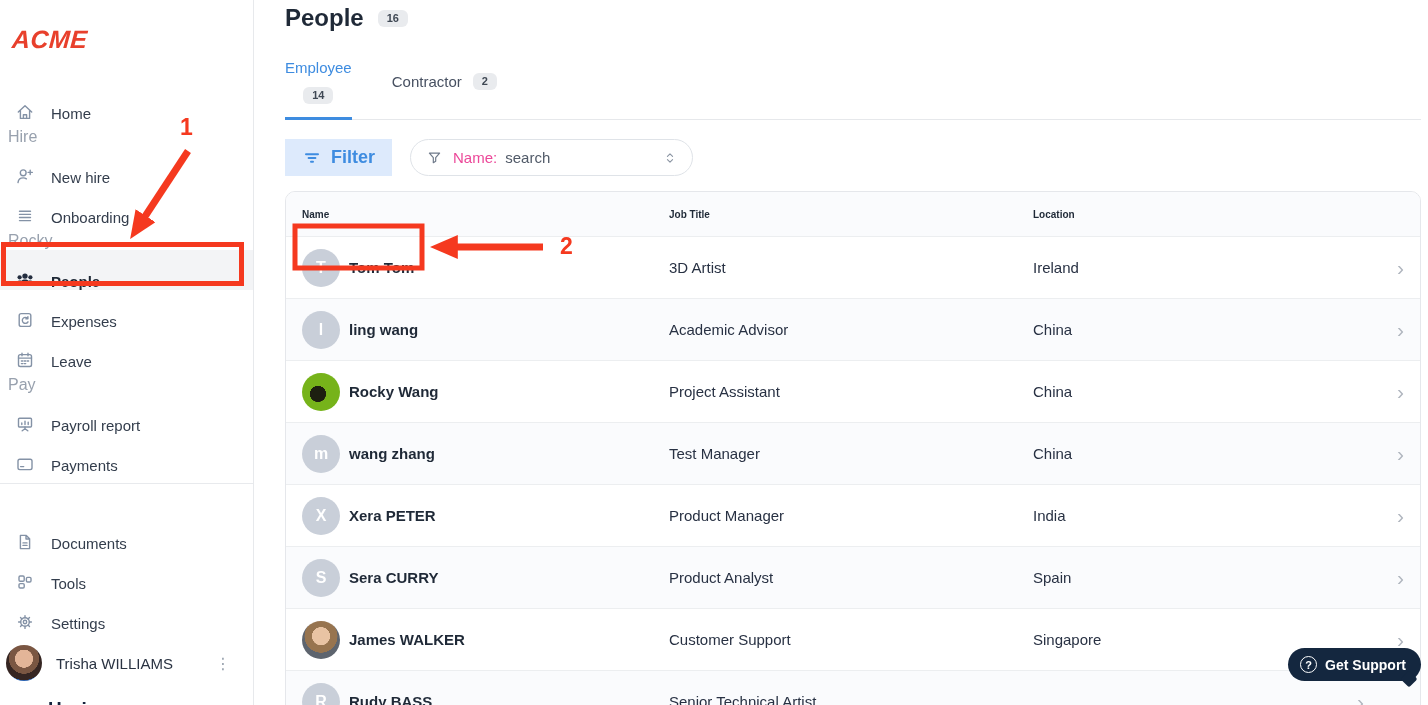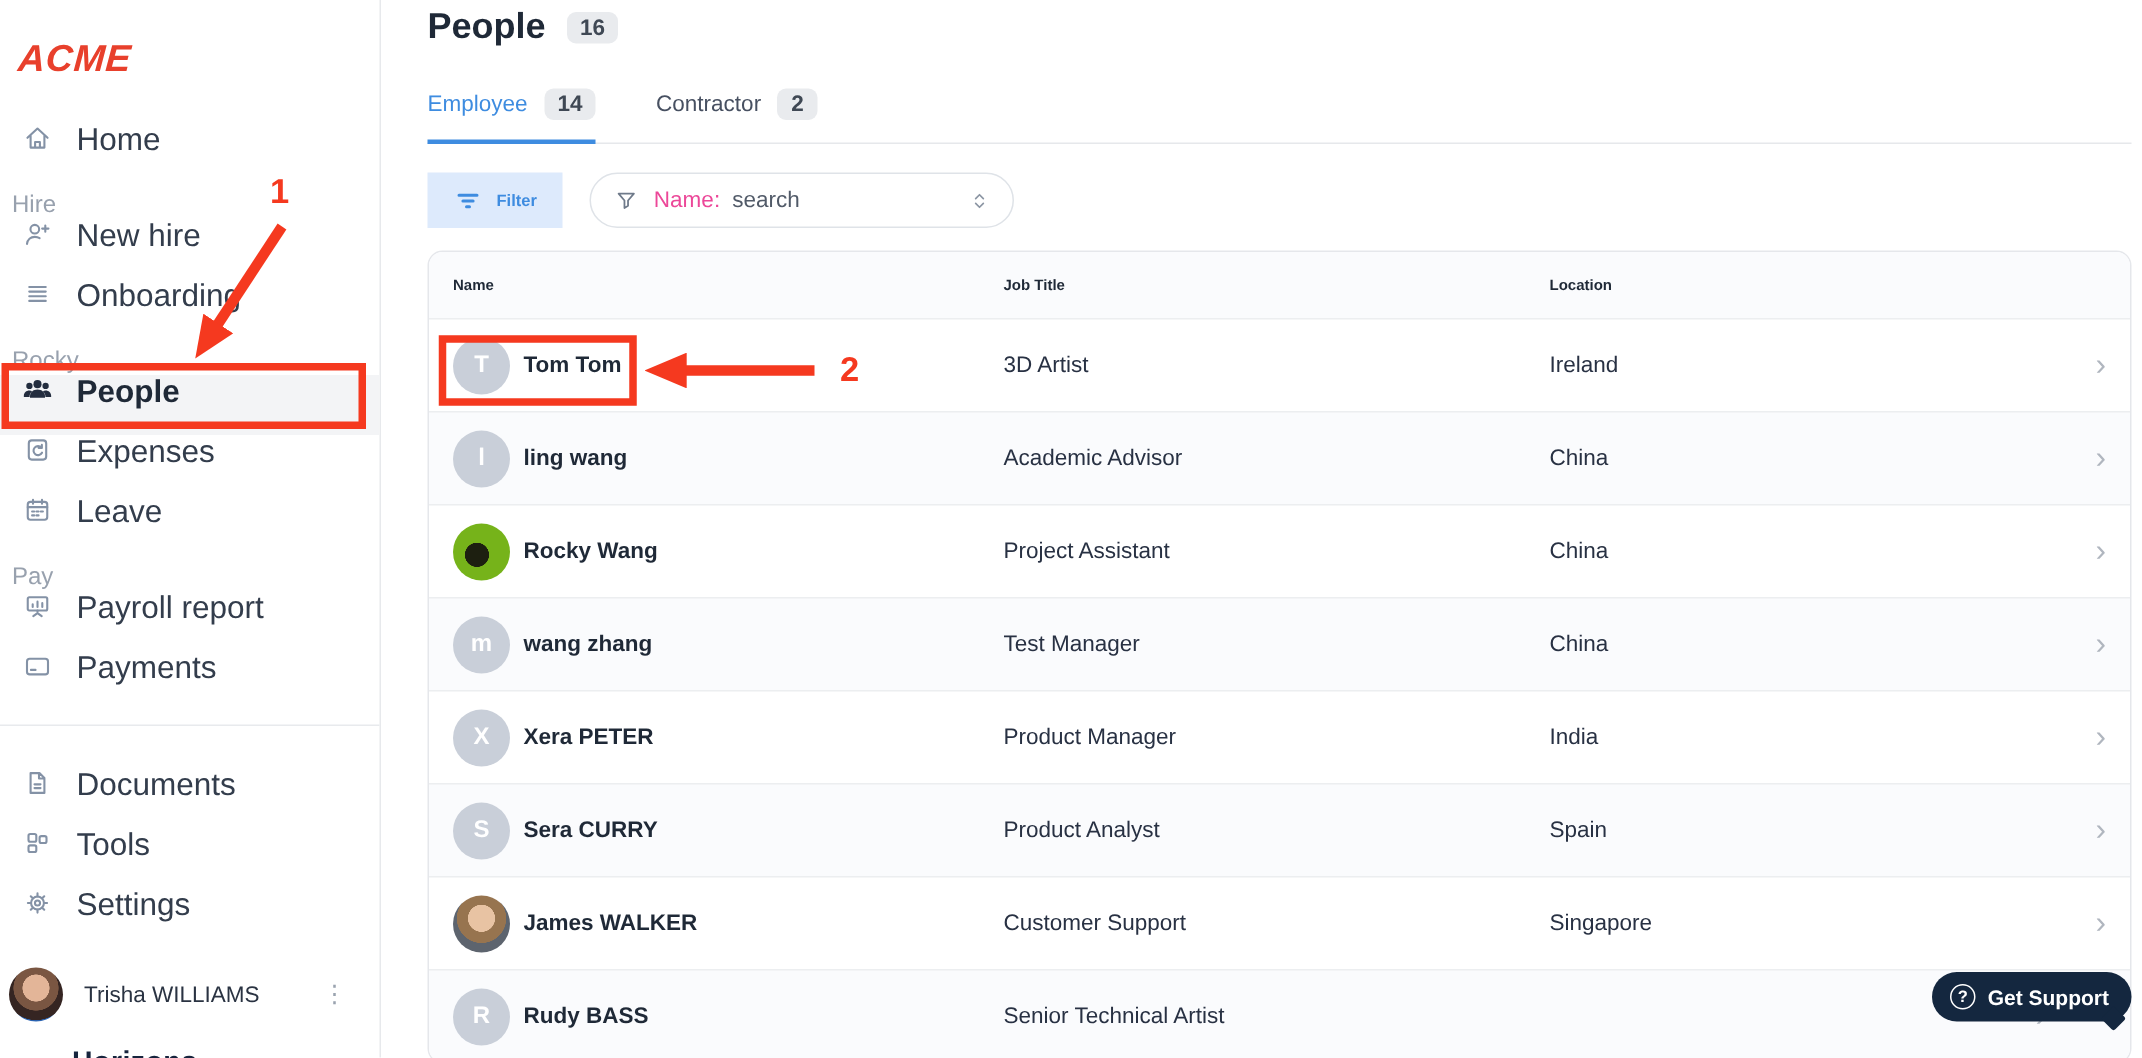--- a/index.html
+++ b/index.html
@@ -5,22 +5,22 @@
   * { margin:0; padding:0; box-sizing:border-box; }
   html,body { width:1428px; height:705px; overflow:hidden; background:#fff;
     font-family:"Liberation Sans","DejaVu Sans",sans-serif; color:#222b3a; }
 
   
   .sidebar { position:absolute; left:0; top:0; width:254px; height:705px;
     background:#fff; border-right:1px solid #e7e9ec; z-index:1; }
   .logo { margin:25px 0 0 12px; font-size:25px; font-weight:900; font-style:italic;
     color:#e8402c; letter-spacing:.5px; transform:skewX(-4deg); }
   .nav { margin-top:28px; }
-  .nav-item { height:40px; display:flex; align-items:flex-start; gap:16px;
-    padding-left:15px; cursor:pointer; font-size:21px; color:#333d4c; }
+  .nav-item { height:40px; display:flex; align-items:flex-end; gap:16px;
+    padding-left:15px; cursor:pointer; font-size:15px; color:#333d4c; }
   .nav-item .nicon { width:20px; height:20px; display:flex; align-items:center;
     justify-content:center; color:#8492a6; flex:0 0 20px; }
   .nav-item.active { background:#f3f4f6; font-weight:600; color:#1f2937; }
   .nav-item.active .nicon { color:#232d3f; }
   .nav-section { height:24px; padding:6px 0 0 8px; font-size:16px; color:#98a1ae; }
   .nav-divider { height:1px; background:#e8eaed; margin:9px 0; }
   svg.ic { width:20px; height:20px; }
   .stroke { fill:none; stroke:currentColor; stroke-width:1.4; stroke-linecap:round; stroke-linejoin:round; }
   .fillic { fill:currentColor; stroke:none; }
 
@@ -30,31 +30,31 @@
     background:radial-gradient(circle at 50% 38%, #e3b598 0 31%, #7a5642 32% 52%, #352522 53% 74%, #2a62b0 75%); }
   .profile-name { font-size:15px; color:#2a3342; flex:1; }
   .kebab { color:#9aa3af; font-size:16px; letter-spacing:0; cursor:pointer; padding:0 8px; }
   .brand { margin:17px 0 0 48px; font-size:19px; font-weight:600; color:#16243d; letter-spacing:.3px; }
 
   
   .main { position:absolute; left:254px; top:0; width:1174px; height:705px;
     padding:2px 7px 0 31px; background:#fff; }
   .title-row { display:flex; align-items:center; gap:14px; padding-top:2px; }
   .page-title { font-size:24px; font-weight:700; color:#1f2937; }
-  .badge { background:#e9ebee; color:#3f4854; font-size:15px; font-weight:600;
+  .badge { background:#e9ebee; color:#3f4854; font-size:11px; font-weight:600;
     padding:3px 9px; border-radius:6px; line-height:1; }
   .tabs { display:flex; gap:40px; margin-top:27px; border-bottom:1px solid #e6e8eb; }
   .tab { display:flex; align-items:center; gap:11px; padding-bottom:13px;
     font-size:15px; color:#475061; cursor:pointer; border-bottom:3px solid transparent;
     margin-bottom:-1px; }
-  .tab.active { color:#3e8ce0; border-bottom-color:#3e8ce0; }
+  .tab.active { color:#3e8ce0; border-bottom-color:#3e8ce0;flex-direction:column; }
 
   .toolbar { display:flex; align-items:center; gap:18px; margin-top:19px; }
   .filter-btn { display:flex; align-items:center; gap:9px; background:#ddeafc;
-    color:#3e8ce0; font-size:11px; font-weight:600; border:none; border-radius:0;
+    color:#3e8ce0; font-size:18px; font-weight:600; border:none; border-radius:0;
     height:37px; padding:0 17px; cursor:pointer; }
   .search-pill { display:flex; align-items:center; height:37px; width:283px;
     border:1px solid #dfe3e8; border-radius:19px; background:#fff; padding:0 14px 0 15px;
     cursor:text; color:#525b69; }
   .search-pill .funnel { color:#6f7a8a; margin-right:10px; display:flex; }
   .search-field-label { font-size:15px; color:#ec4899; }
   .search-placeholder { font-size:15px; color:#515a68; margin-left:8px; flex:1; }
   .sort-chevrons { color:#8b95a3; display:flex; }
 
   

